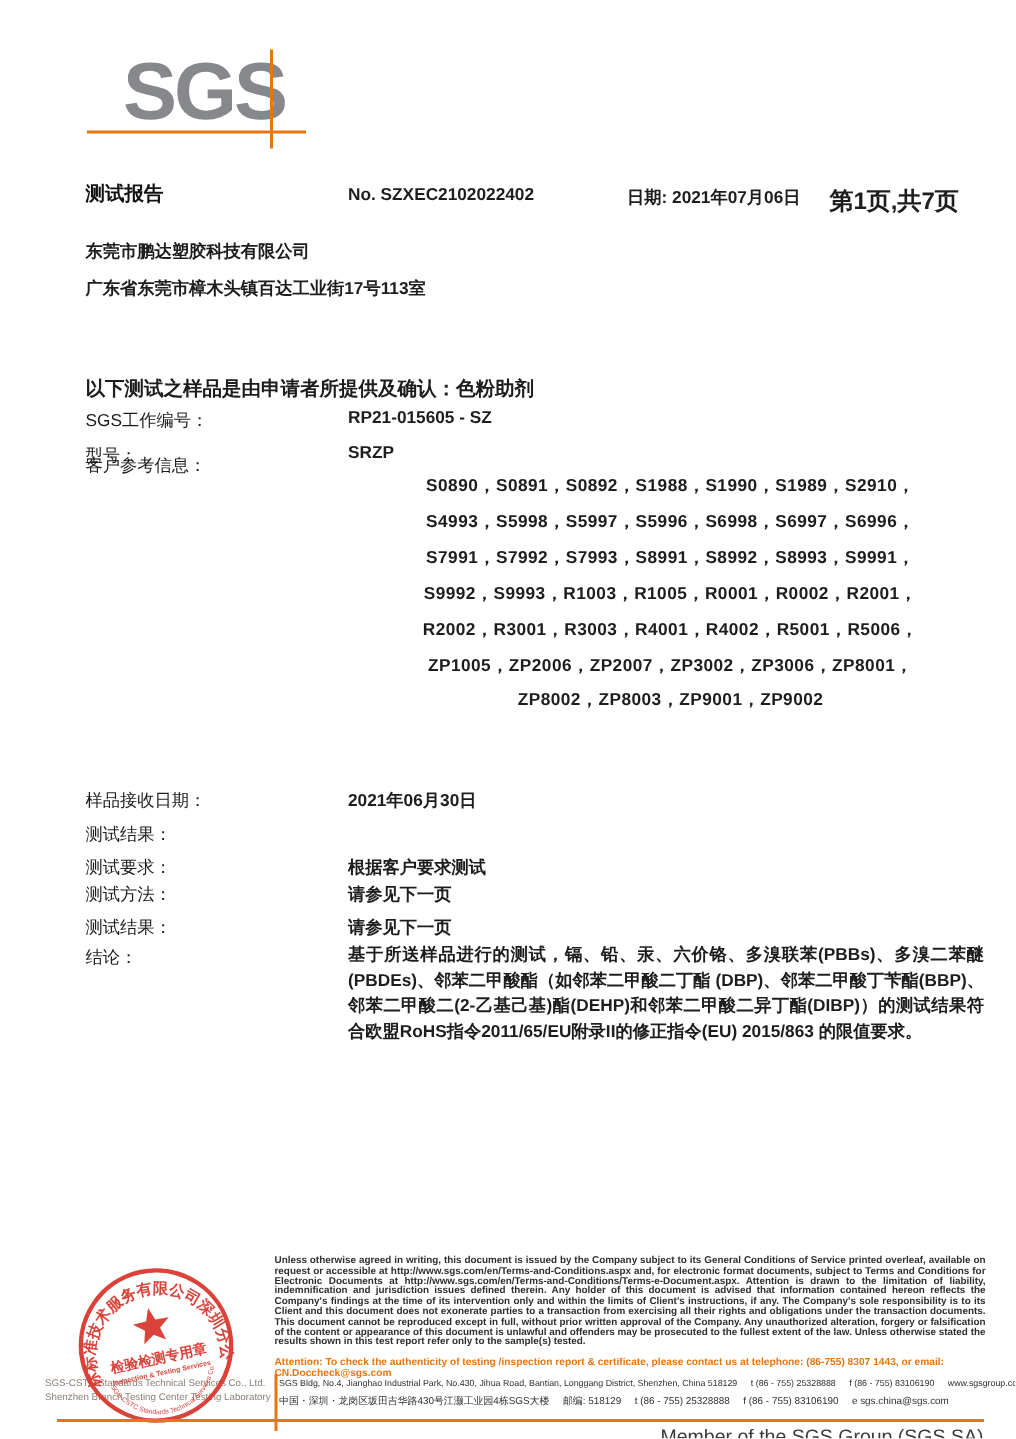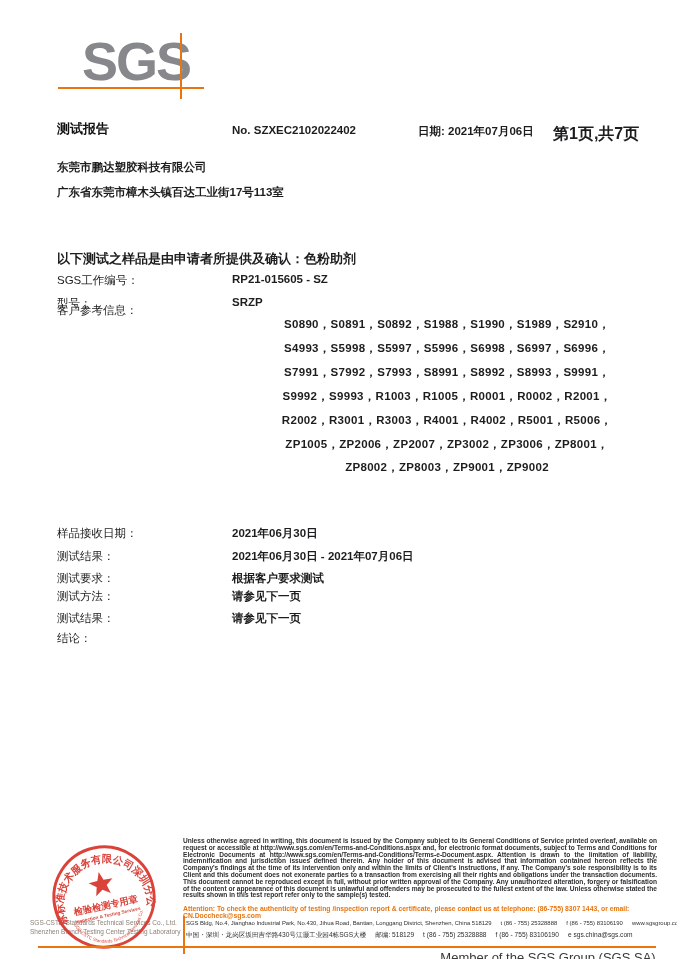--- a/index.html
+++ b/index.html
@@ -81,32 +81,32 @@
     <div>S9992，S9993，R1003，R1005，R0001，R0002，R2001，</div>
     <div>R2002，R3001，R3003，R4001，R4002，R5001，R5006，</div>
     <div>ZP1005，ZP2006，ZP2007，ZP3002，ZP3006，ZP8001，</div>
     <div>ZP8002，ZP8003，ZP9001，ZP9002</div>
   </div>
 
   <div class="flabel" style="top:526px">样品接收日期：</div>
   <div class="fvalue" style="top:526px">2021年06月30日</div>
 
   <div class="flabel" style="top:549px">测试结果：</div>
-  <div class="fvalue" style="top:549px">2021年06月30日 - 2021年07月06日</div>
 
   <div class="flabel" style="top:571px">测试要求：</div>
   <div class="fvalue" style="top:571px">根据客户要求测试</div>
 
   <div class="flabel" style="top:589px">测试方法：</div>
   <div class="fvalue" style="top:589px">请参见下一页</div>
 
   <div class="flabel" style="top:611px">测试结果：</div>
   <div class="fvalue" style="top:611px">请参见下一页</div>
 
   <div class="flabel" style="top:631px">结论：</div>
+  <div class="abs conclusion-body">基于所送样品进行的测试，镉、铅、汞、六价铬、多溴联苯(PBBs)、多溴二苯醚(PBDEs)、邻苯二甲酸酯（如邻苯二甲酸二丁酯 (DBP)、邻苯二甲酸丁苄酯(BBP)、邻苯二甲酸二(2-乙基己基)酯(DEHP)和邻苯二甲酸二异丁酯(DIBP)）的测试结果符合欧盟RoHS指令2011/65/EU附录II的修正指令(EU) 2015/863 的限值要求。</div>
 
   <div class="abs lab-name">
     <div>SGS-CSTC Standards Technical Services Co., Ltd.</div>
     <div>Shenzhen Branch Testing Center Testing Laboratory</div>
   </div>
 
   <div class="abs stamp-wrap">
     <svg viewBox="0 0 110 110" width="108" height="108">
       <defs>
         <path id="arcTop" d="M 13 72 A 43 43 0 1 1 97 72" fill="none"></path>

